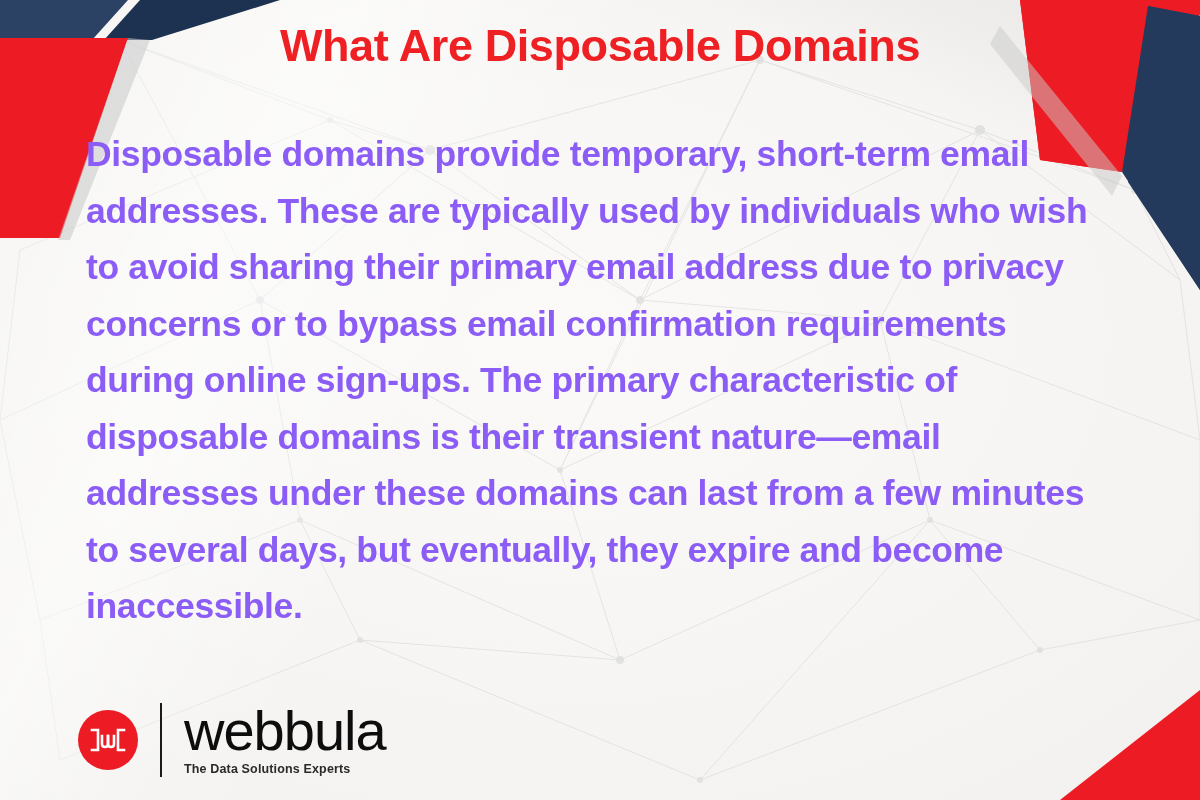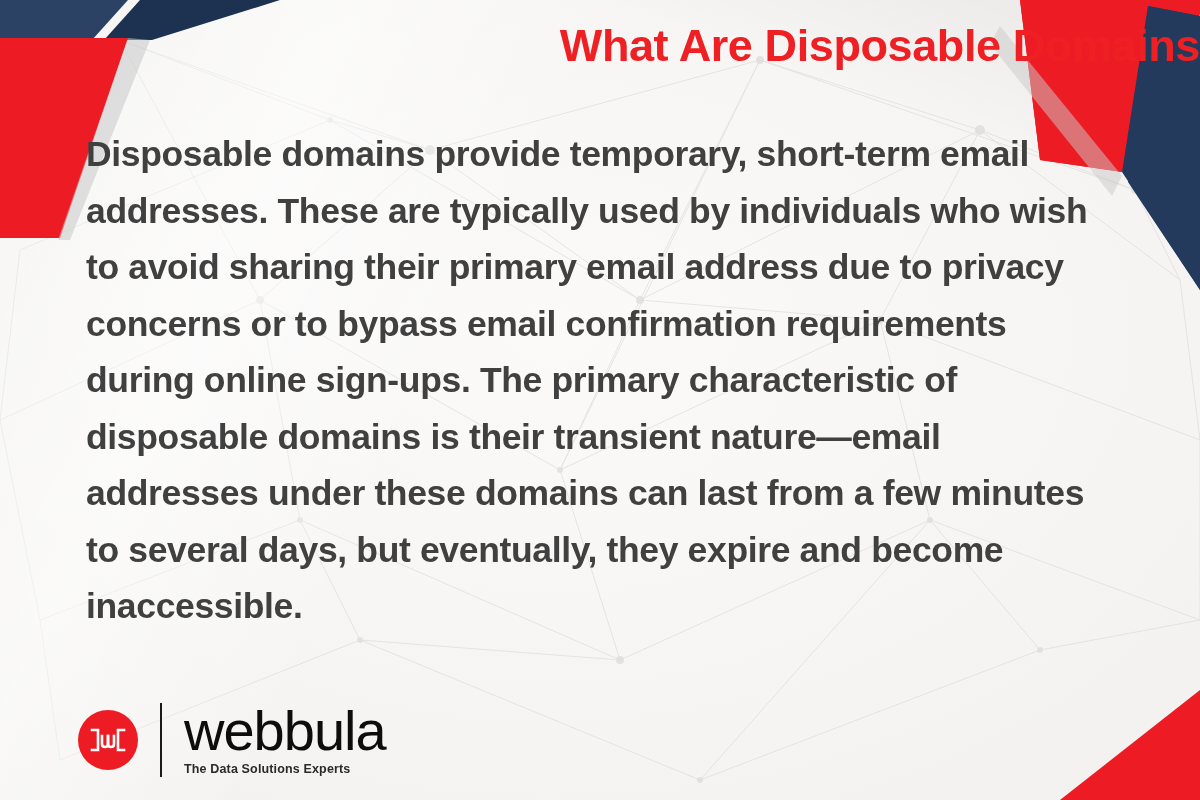--- a/index.html
+++ b/index.html
@@ -47,36 +47,36 @@
   
   .content {
     position: absolute;
     inset: 0;
   }
   .title {
     position: absolute;
     top: 20px;
     left: 0;
     right: 0;
-    text-align: right;
+    text-align: center;
     font-size: 45px;
     font-weight: 700;
     color: #ee2024;
     letter-spacing: -0.4px;
     line-height: 1.15;
   }
   .body-text {
     position: absolute;
     top: 126px;
     left: 86px;
     width: 1015px;
     font-size: 35.5px;
     font-weight: 700;
     line-height: 56.5px;
-    color: #404040;
+    color: #8b5cf6;
     letter-spacing: -0.35px;
   }
 
   
   .logo {
     position: absolute;
     left: 78px;
     top: 703px;
     display: flex;
     align-items: center;

